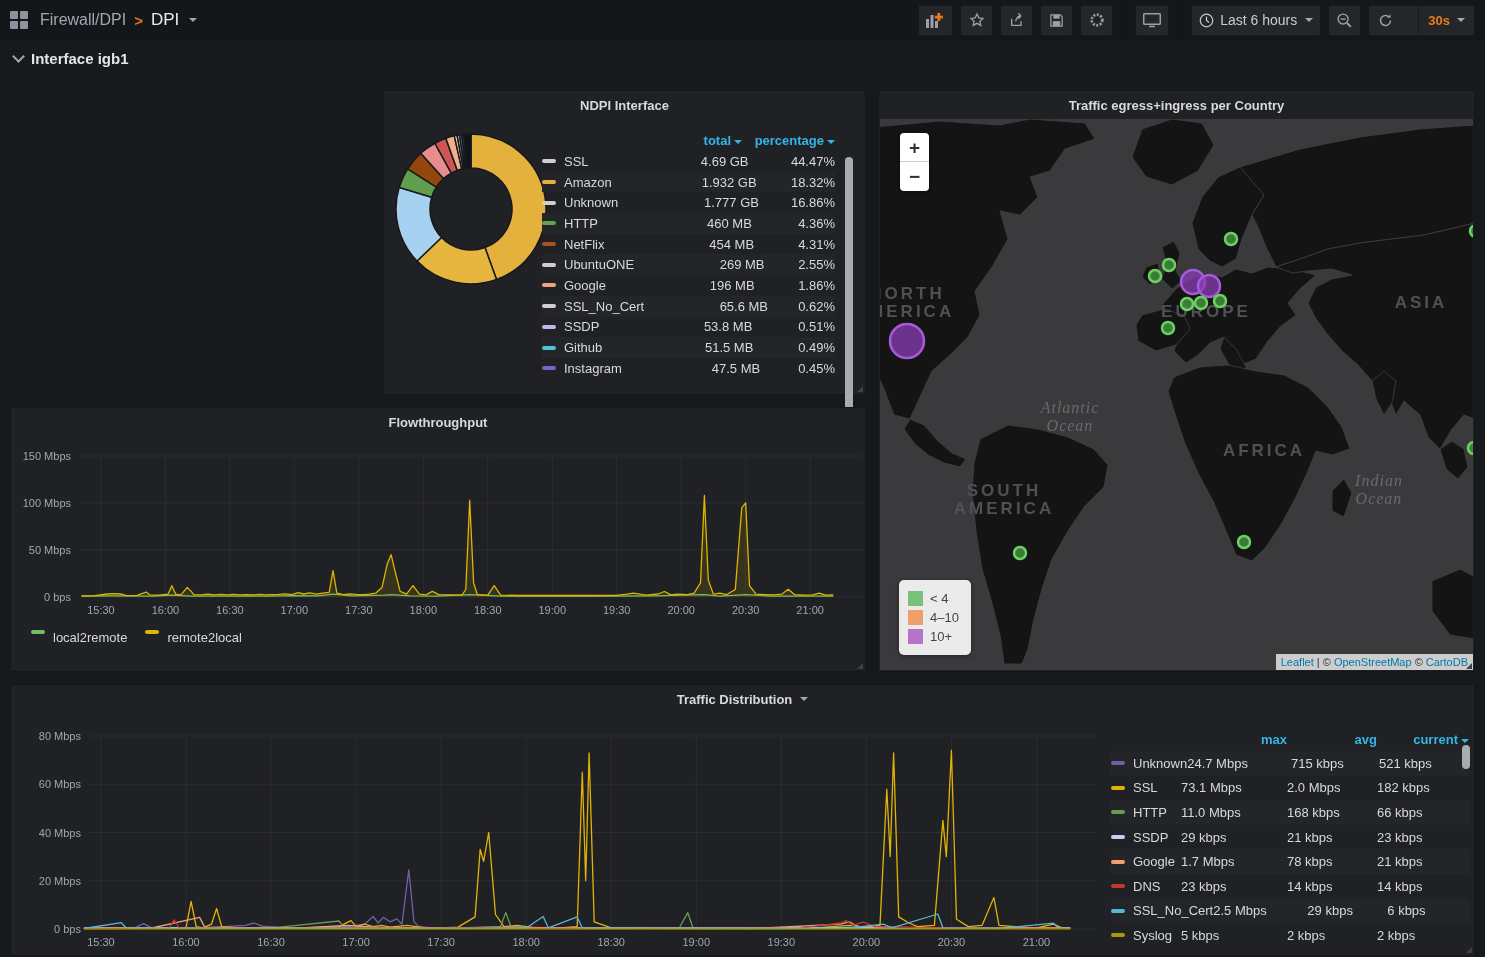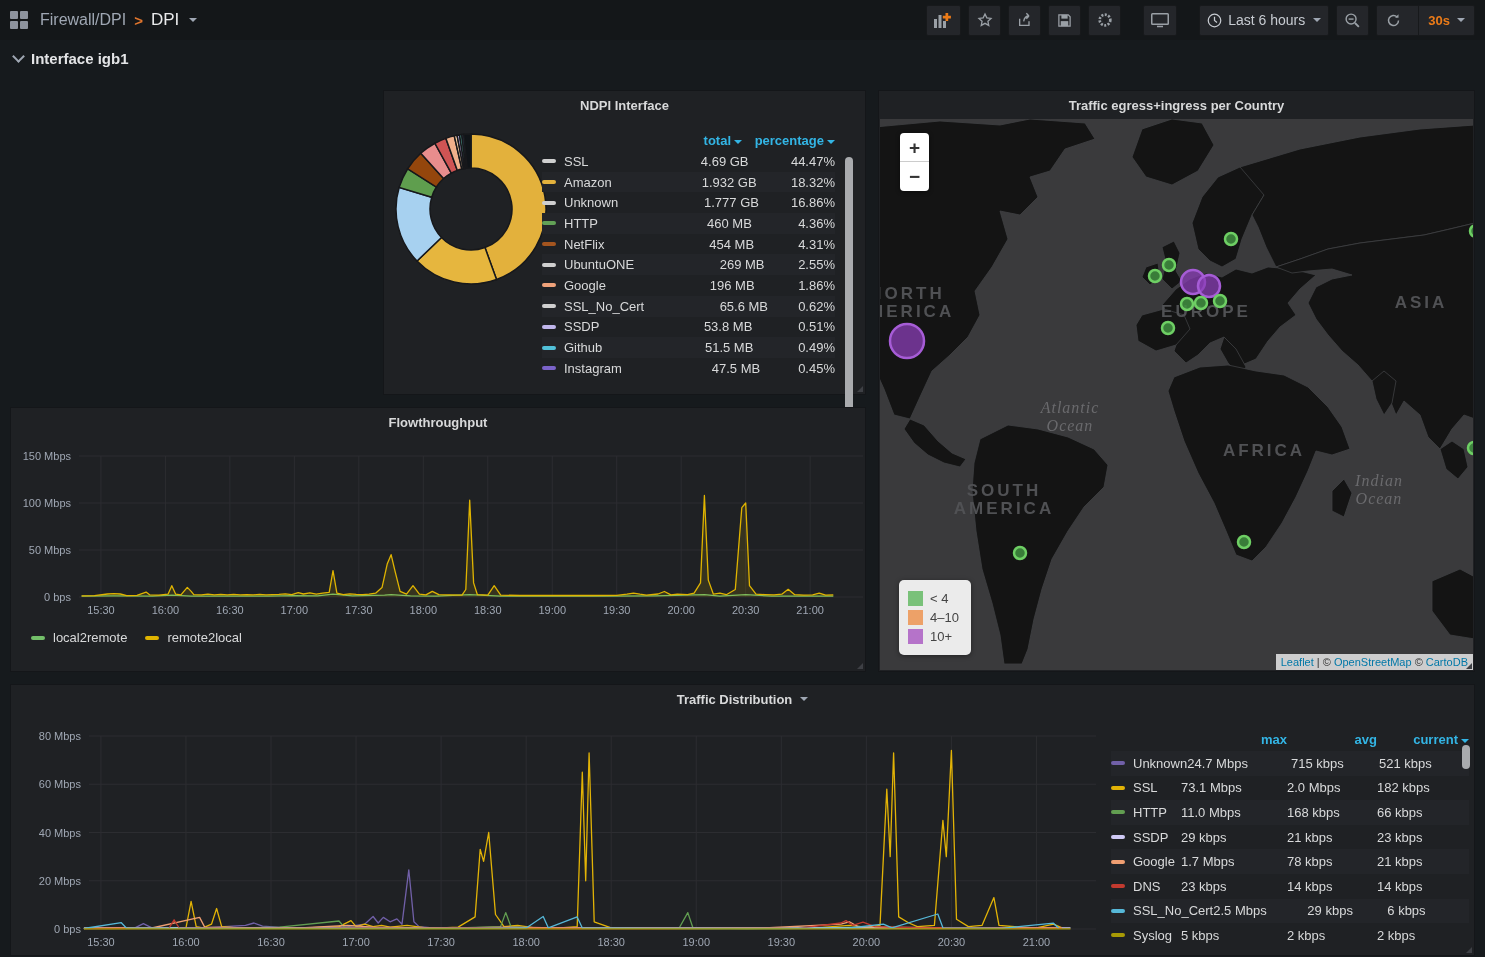--- a/index.html
+++ b/index.html
@@ -14,21 +14,21 @@
   .grid-icon i { width:8px; height:8px; background:#8e949e; border-radius:1px; }
   .crumb-folder { color:#9fa7b3; font-size:16px; }
   .crumb-sep { color:#e0752d; font-size:15px; font-weight:bold; }
   .crumb-dash { color:#e9eaeb; font-size:17px; }
   .caret-down { width:0; height:0; border-left:4px solid transparent; border-right:4px solid transparent; border-top:4px solid #9fa7b3; display:inline-block; margin-left:2px; }
   .nav-right { display:flex; align-items:center; gap:7px; }
   .nav-btn { height:31px; min-width:33px; background:#24262a; border:1px solid #17191b; border-radius:2px; display:flex; align-items:center; justify-content:center; color:#9aa0a6; padding:0 7px; cursor:pointer; }
   .nav-btn svg { display:block; }
   .nav-group { display:flex; }
   .timepicker { gap:6px; font-size:14px; color:#c7cbd1; }
-  .refresh-group { gap:8px; padding:0;text-align:center; }
+  .refresh-group { gap:16px; padding:0;text-align:center; }
   .refresh-half { padding:0 9px; height:100%; display:flex; align-items:center; gap:5px; }
   .refresh-half + .refresh-half { border-left:1px solid #17191b; }
   .interval { color:#eb7b18; font-size:13px; font-weight:bold; }
   .spacer8 { width:8px; }
 
   
   .row-header { position:absolute; top:50px; left:14px; display:flex; align-items:center; gap:8px; cursor:pointer; }
   .row-chevron { width:9px; height:9px; border-right:2px solid #9fa7b3; border-bottom:2px solid #9fa7b3; transform:rotate(45deg); margin-top:-4px; }
   .row-title { font-size:15px; font-weight:bold; color:#e3e4e6; }
 
@@ -55,21 +55,21 @@
   .ndpi-row { display:flex; align-items:center; height:20.7px; color:#d8d9da; }
   .ndpi-row:nth-child(even) { background:#232529; }
   .legend-dash { width:14px; height:4px; border-radius:2px; flex:none; margin-right:8px; cursor:pointer; }
   .ndpi-name { flex:1; cursor:pointer; }
   .ndpi-total { width:172px; text-align:right; }
   .ndpi-pct { width:93px; text-align:right; }
   .vscroll { position:absolute; width:8px; border-radius:4px; background:#a9abae; }
 
   
   .flow-legend { position:absolute; left:20px; top:222px; display:flex; gap:18px; font-size:13px; color:#d8d9da; }
-  .flow-legend .item { display:flex; align-items:center; cursor:pointer; }
+  .flow-legend .item { display:flex; align-items:flex-start; cursor:pointer; }
 
   
   .traffic-legend { position:absolute; left:1100px; top:44px; width:358px; font-size:13px; }
   .tl-head { display:flex; height:22px; line-height:22px; font-weight:bold; color:#33b5e5; }
   .tl-head .c { text-align:right; cursor:pointer; }
   .tl-name { flex:1; }
   .tl-c1 { width:106px; } .tl-c2 { width:90px; } .tl-c3 { width:92px; }
   .tl-row { display:flex; align-items:center; height:24.6px; color:#d8d9da; }
   .tl-row:nth-child(odd) { background:#232529; }
   .tl-row .tl-name { display:flex; align-items:center; cursor:pointer; }

